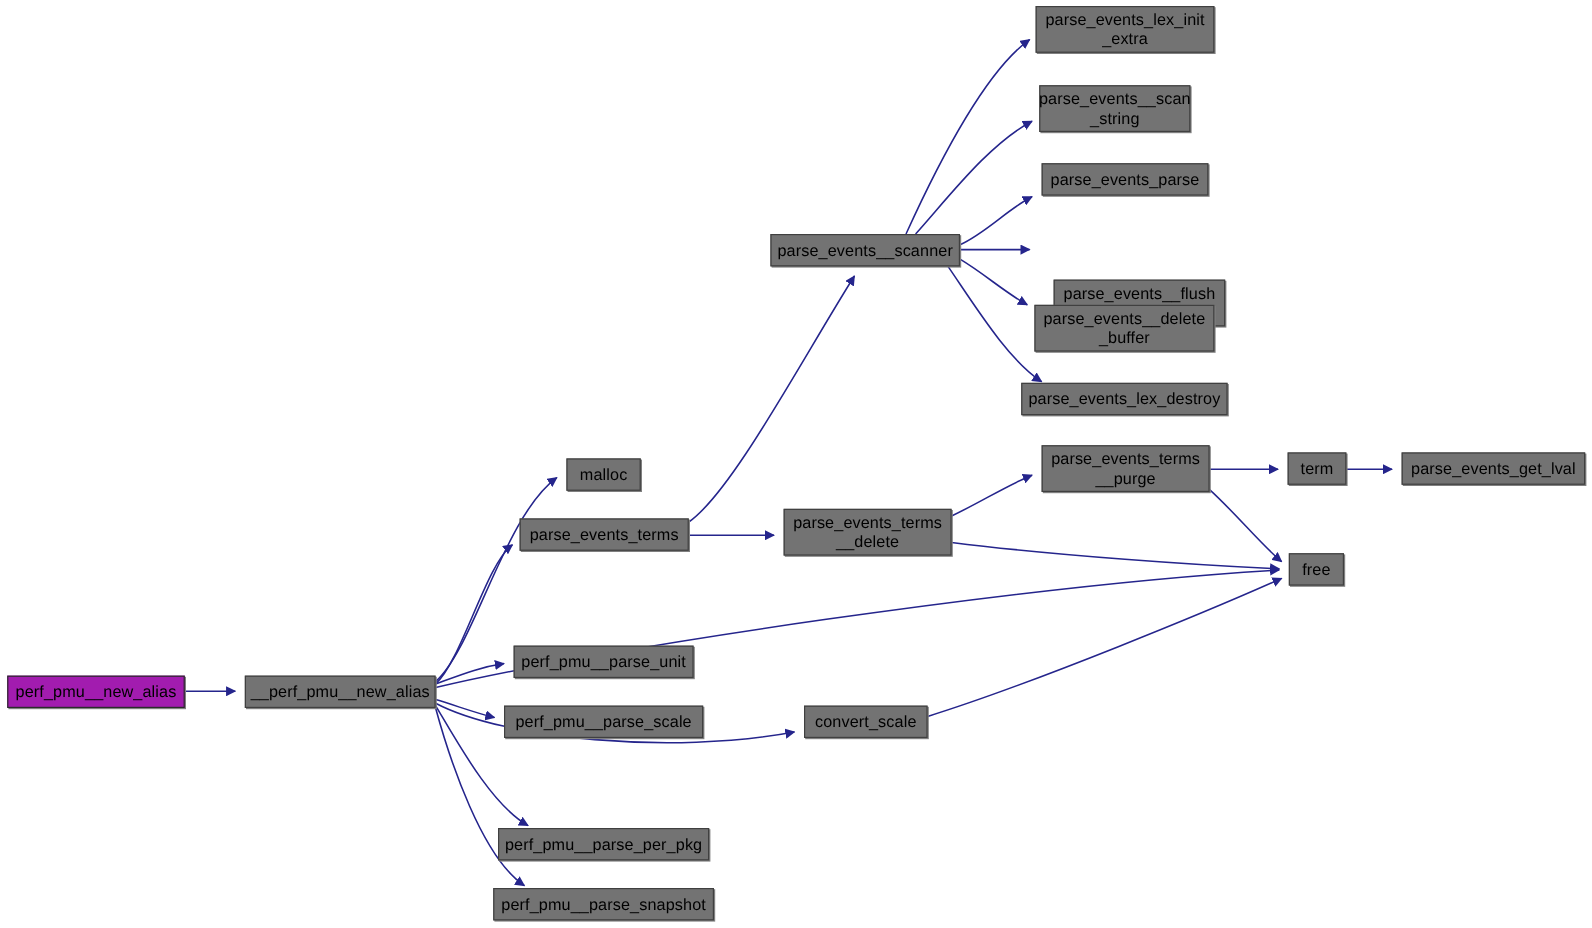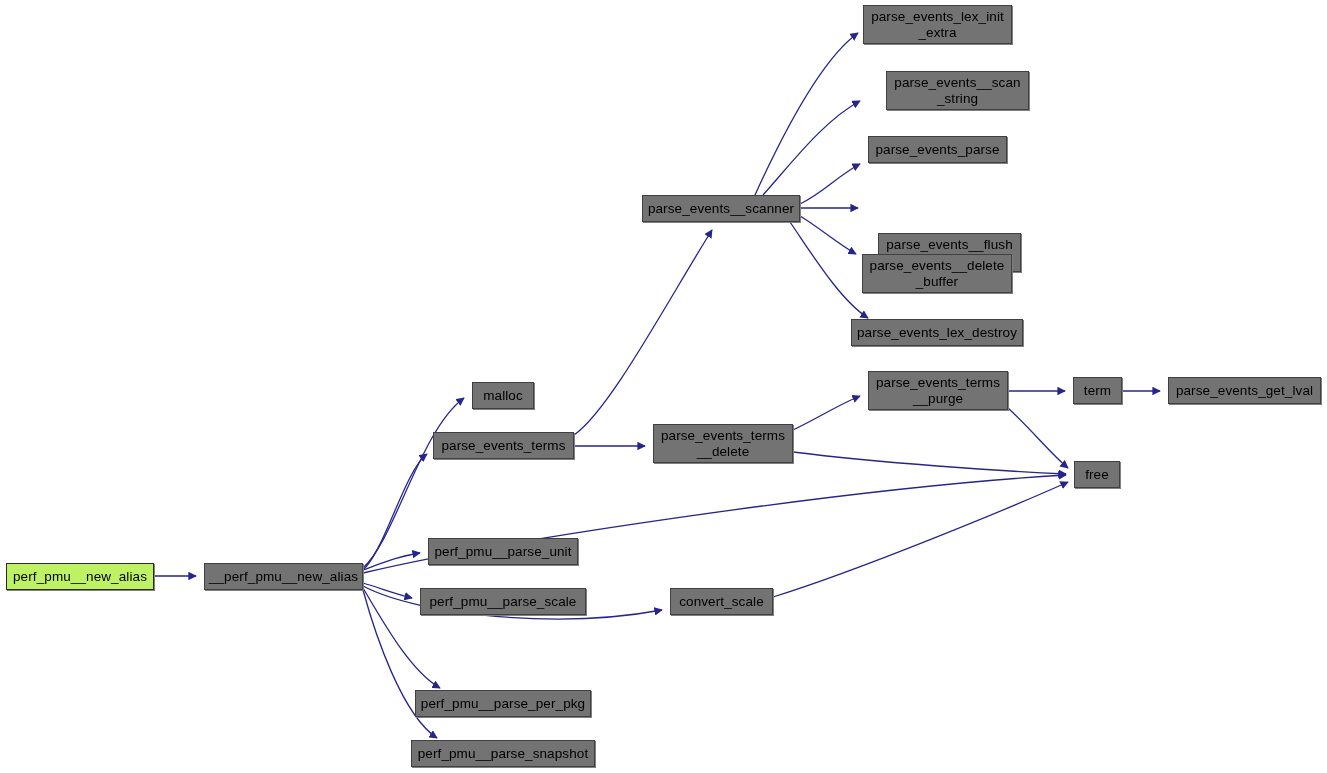--- a/index.html
+++ b/index.html
@@ -35,21 +35,21 @@
     text-align: center;
     color: #000000;
     font-size: 13.5px;
     line-height: 16px;
     letter-spacing: 0.1px;
     white-space: pre-line;
     box-shadow: 1px 1px 0 0 #808080;
     z-index: 5;
   }
   .node.root {
-    background: #bef264;
+    background: #a21caf;
     border-color: #2b2b2b;
   }
   .node-label {
     display: block;
     padding: 0 4px;
     pointer-events: none;
   }
 </style>
 </head>
 <body>
@@ -90,21 +90,21 @@
   </svg>
 
   <div id="node-group">
       <div class="node root" style="left: 6px; top: 563px; width: 148px; height: 27px;"><span class="node-label">perf_pmu__new_alias</span></div>
       <div class="node" style="left: 204px; top: 563px; width: 159px; height: 27px;"><span class="node-label">__perf_pmu__new_alias</span></div>
       <div class="node" style="left: 472px; top: 382px; width: 62px; height: 27px;"><span class="node-label">malloc</span></div>
       <div class="node" style="left: 433px; top: 432px; width: 141px; height: 27px;"><span class="node-label">parse_events_terms</span></div>
       <div class="node" style="left: 642px; top: 195px; width: 158px; height: 27px;"><span class="node-label">parse_events__scanner</span></div>
       <div class="node" style="left: 863px; top: 5px; width: 149px; height: 39px;"><span class="node-label">parse_events_lex_init
 _extra</span></div>
-      <div class="node" style="left: 866px; top: 71px; width: 143px; height: 39px; margin-left: 20px;"><span class="node-label">parse_events__scan
+      <div class="node" style="left: 866px; top: 71px; width: 126px; height: 39px;"><span class="node-label">parse_events__scan
 _string</span></div>
       <div class="node" style="left: 868px; top: 136px; width: 139px; height: 27px;"><span class="node-label">parse_events_parse</span></div>
       <div class="node" style="left: 878px; top: 189px; width: 143px; height: 39px; margin-top: 44px;"><span class="node-label">parse_events__flush
 _buffer</span></div>
       <div class="node" style="left: 862px; top: 254px; width: 150px; height: 39px;"><span class="node-label">parse_events__delete
 _buffer</span></div>
       <div class="node" style="left: 851px; top: 319px; width: 172px; height: 27px;"><span class="node-label">parse_events_lex_destroy</span></div>
       <div class="node" style="left: 653px; top: 424px; width: 140px; height: 39px;"><span class="node-label">parse_events_terms
 __delete</span></div>
       <div class="node" style="left: 868px; top: 371px; width: 140px; height: 39px;"><span class="node-label">parse_events_terms

